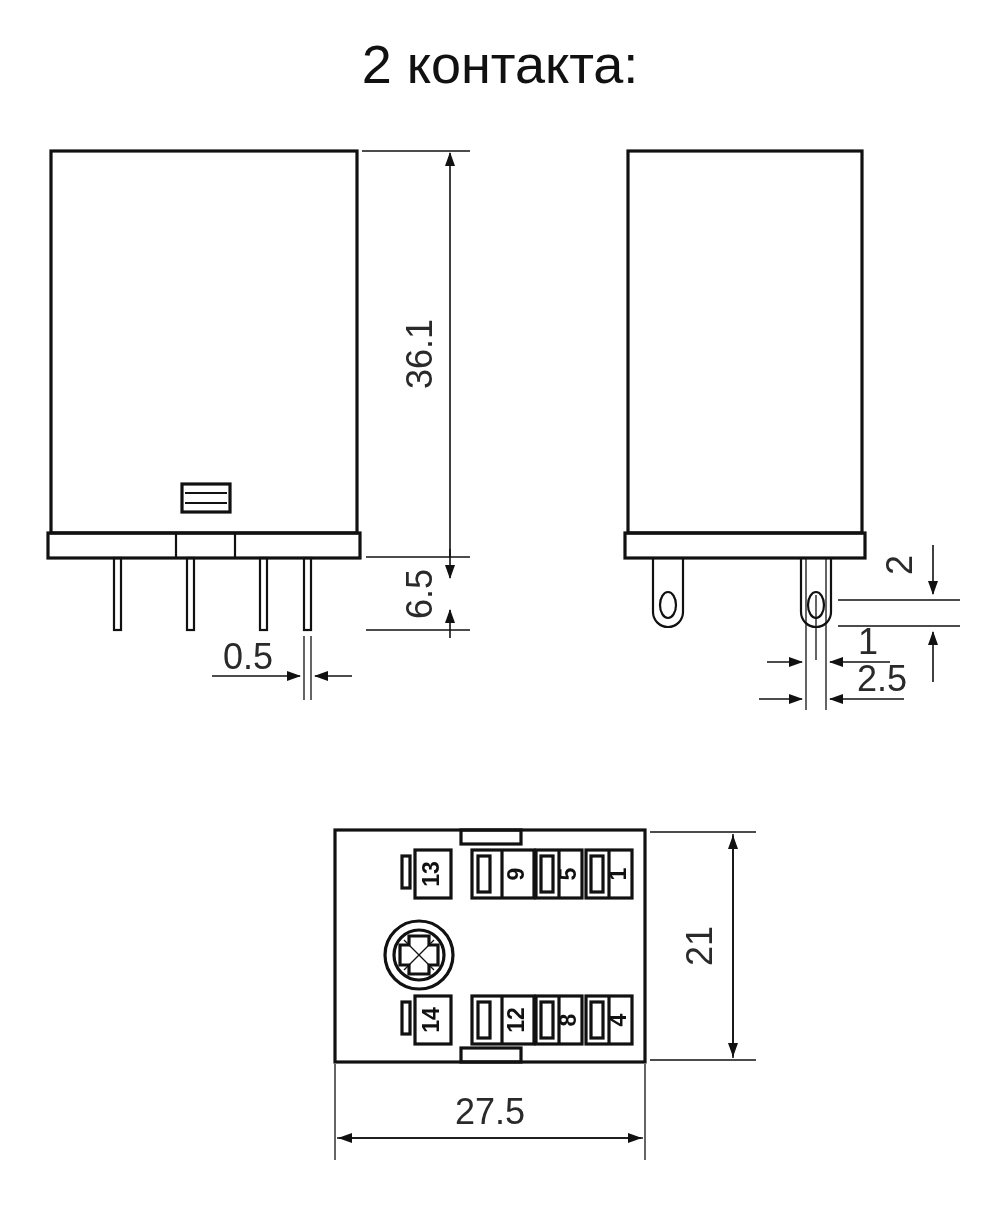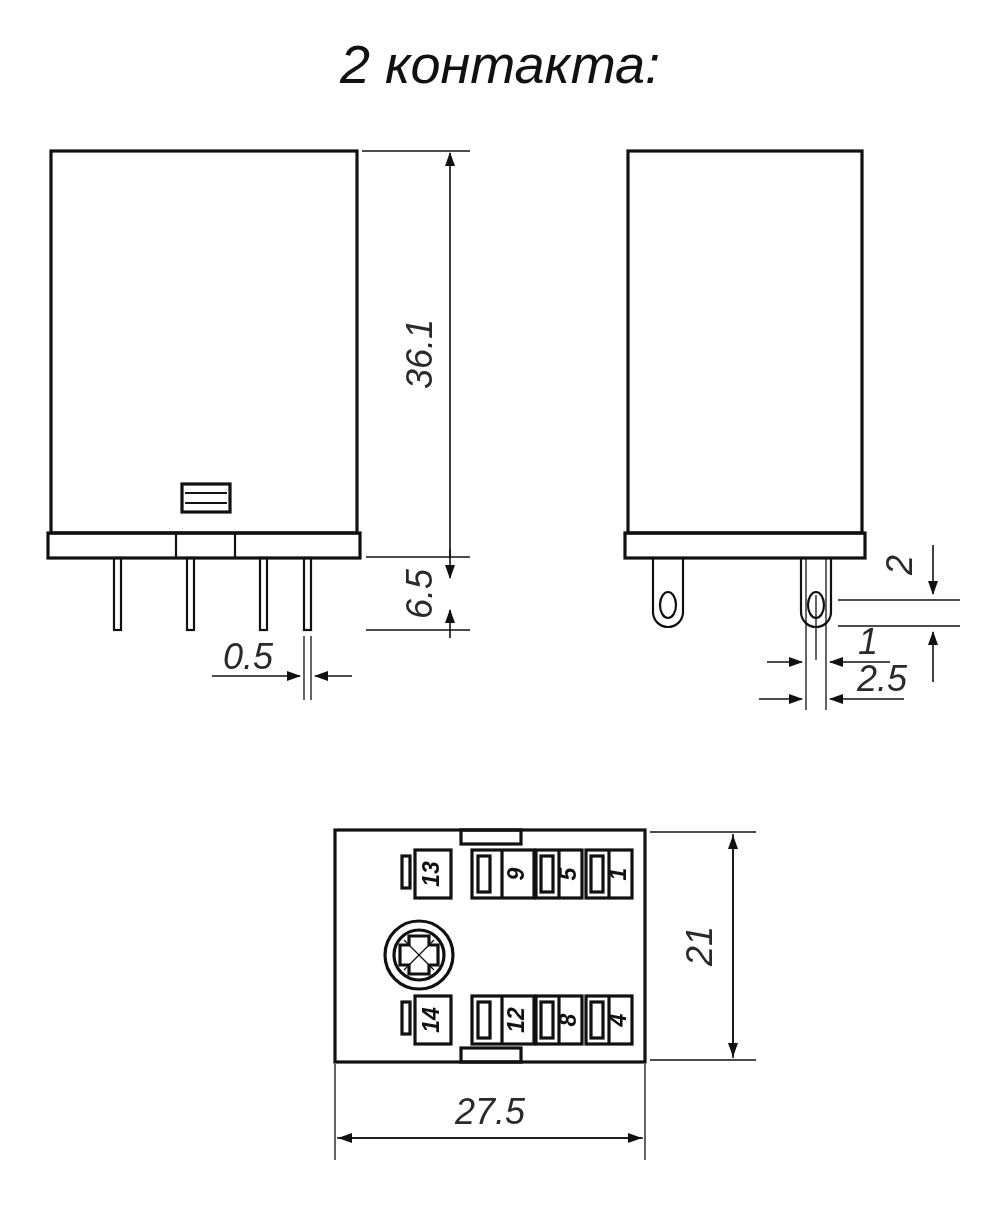--- a/index.html
+++ b/index.html
@@ -13,21 +13,20 @@
     position: relative;
     font-family: "Liberation Sans", sans-serif;
     color: #1a1a1a;
     overflow: hidden;
   }
   #drawing-root {
     position: absolute;
     left: 0; top: 0;
     width: 1000px;
     height: 1226px;
-    font-style: italic;
   }
   svg.sheet {
     display: block;
     width: 1000px;
     height: 1226px;
   }
   .ln { stroke: #111111; fill: none; }
   .thick { stroke-width: 3.2; }
   .med   { stroke-width: 2.2; }
   .thin  { stroke-width: 1.6; }

